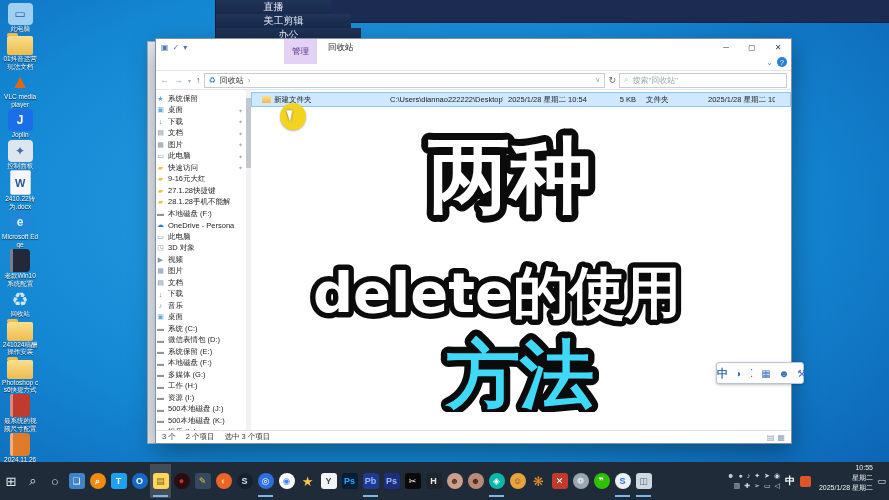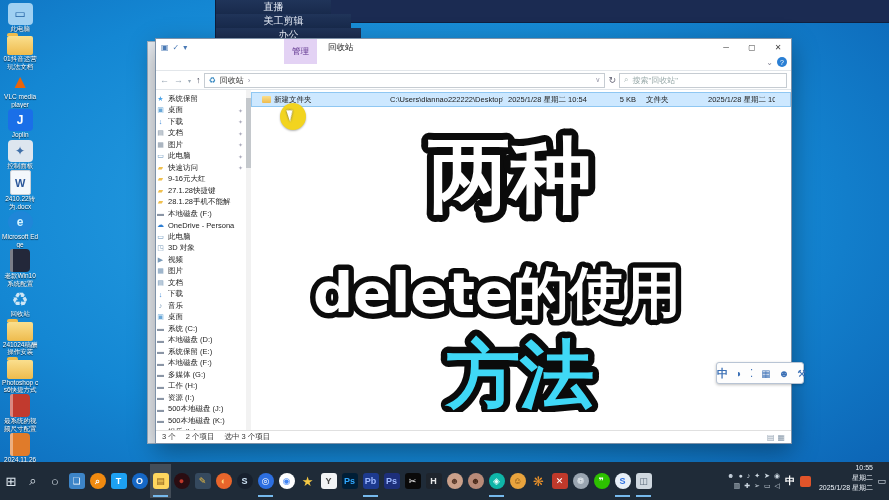--- a/index.html
+++ b/index.html
@@ -339,21 +339,21 @@
           <span>桌面</span>
           <span class="pin"></span>
         </div>
           <div class="sbitem">
           <span class="g" style="color: rgb(138, 149, 165);">▬</span>
           <span>系统 (C:)</span>
           <span class="pin"></span>
         </div>
           <div class="sbitem">
           <span class="g" style="color: rgb(138, 149, 165);">▬</span>
-          <span>本地磁盘 (D:)</span>
+          <span>微信表情包 (D:)</span>
           <span class="pin"></span>
         </div>
           <div class="sbitem">
           <span class="g" style="color: rgb(138, 149, 165);">▬</span>
           <span>系统保留 (E:)</span>
           <span class="pin"></span>
         </div>
           <div class="sbitem">
           <span class="g" style="color: rgb(138, 149, 165);">▬</span>
           <span>本地磁盘 (F:)</span>

